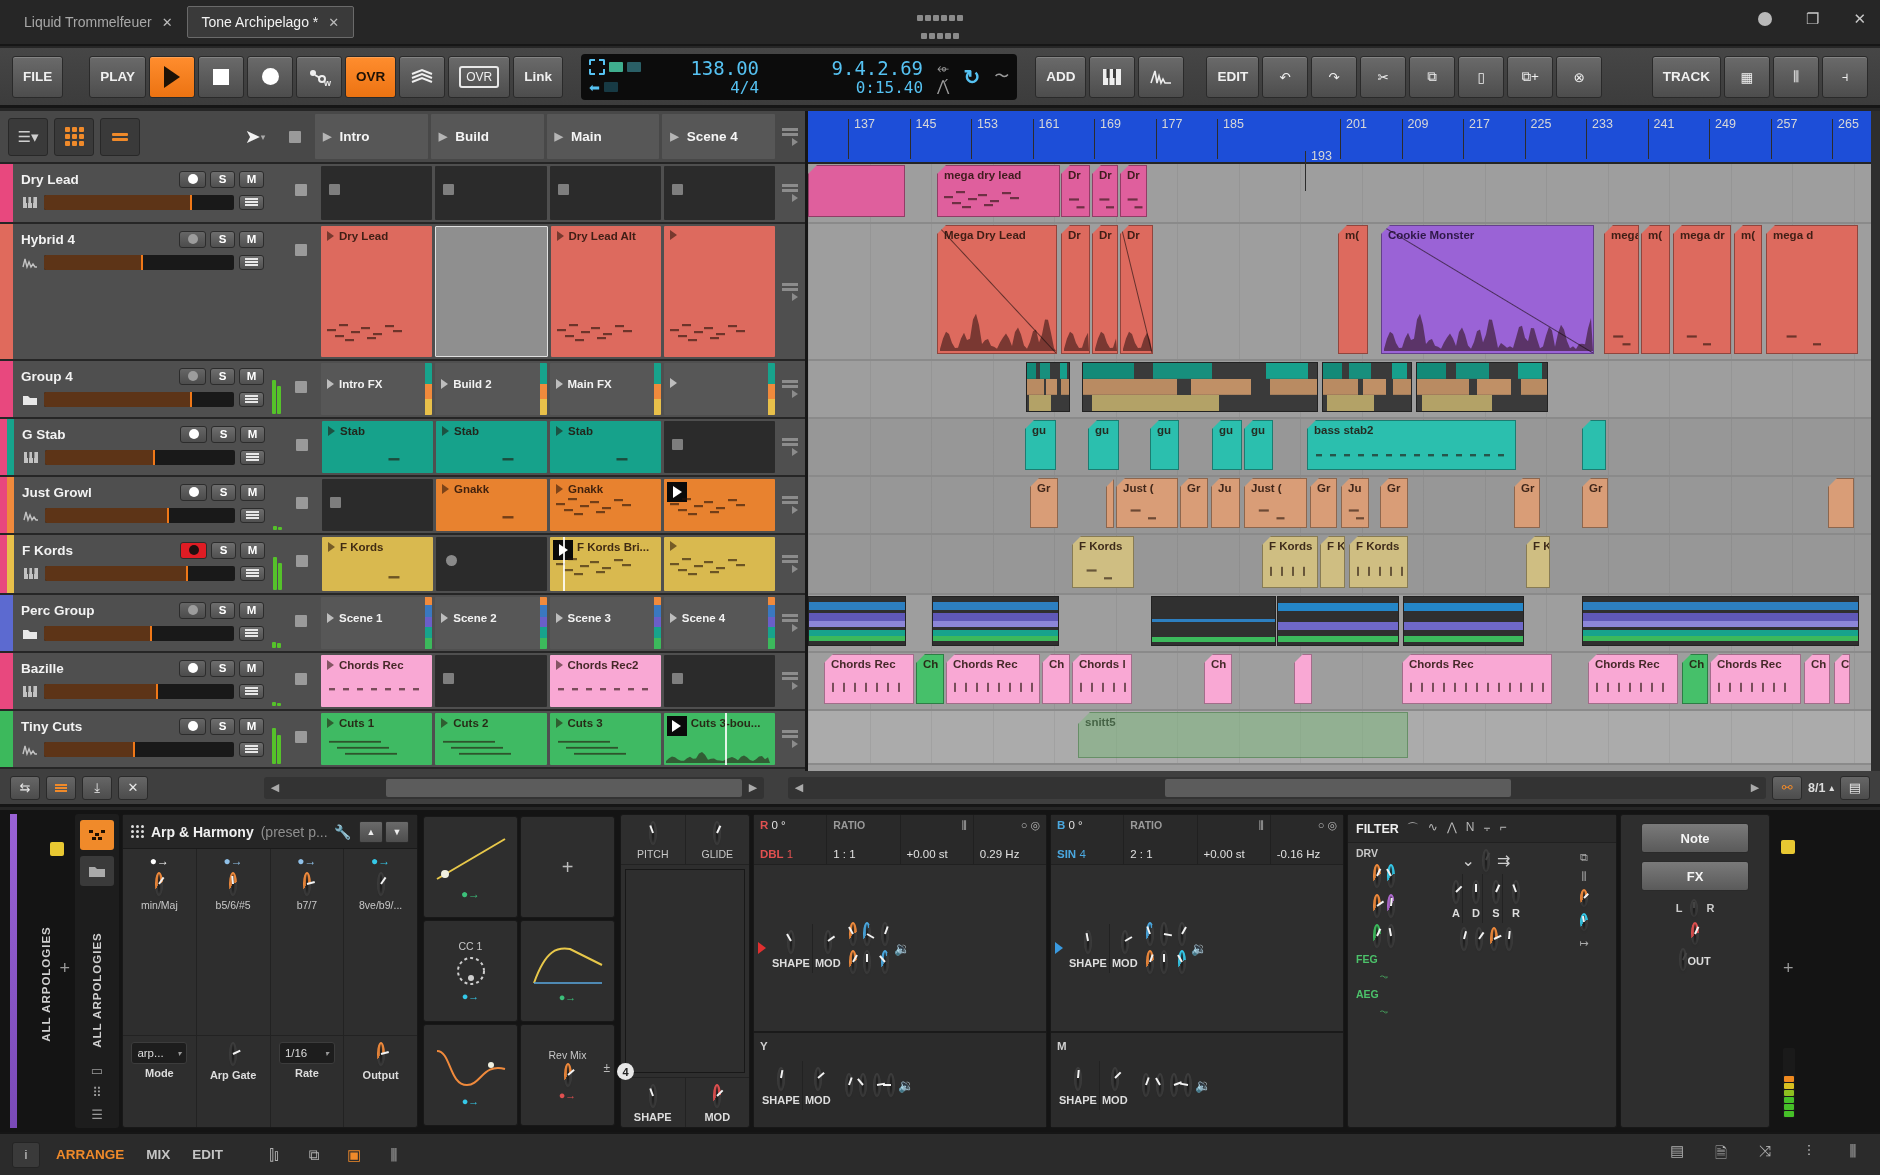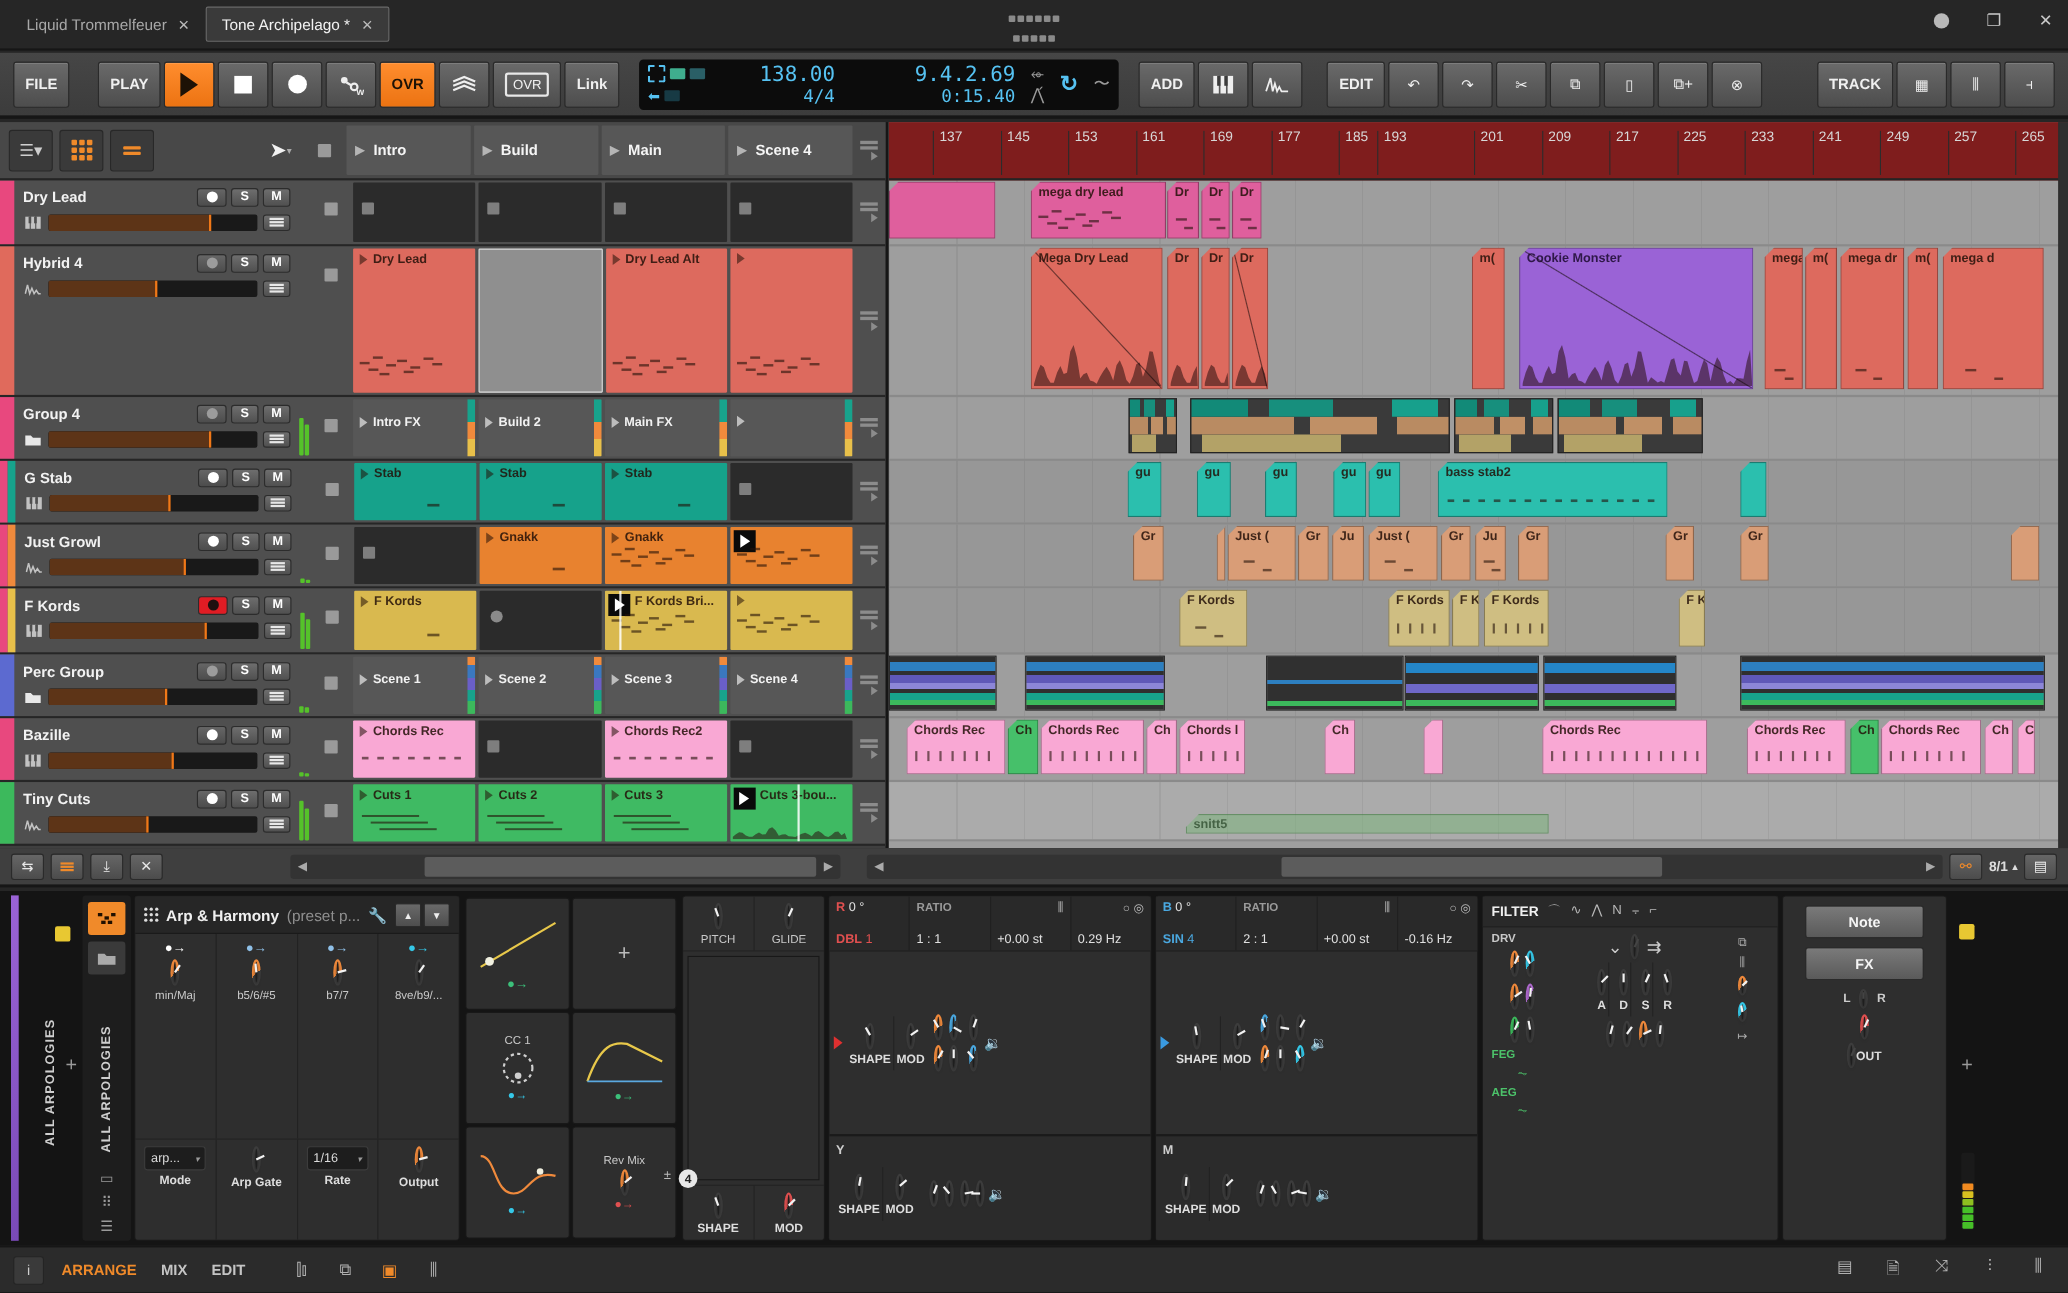--- a/index.html
+++ b/index.html
@@ -101,21 +101,21 @@
 
   
   .c-salmon{background:#dd6a5e}.c-pink{background:#df5f9d}.c-pinkc{background:#f9a8d4}
   .c-teal{background:#16a28b}.c-tealc{background:#2bbfae}.c-orange{background:#e8822f}
   .c-khaki{background:#d9b94f}.c-khaki2{background:#cfbe82}.c-green{background:#3fba63}
   .c-greenc{background:#46c06a}.c-purple{background:#9a63d6}.c-tan{background:#d99d77}
   .c-ghostgreen{background:rgba(125,180,125,.55)}
 
   
   .arranger{flex:1;position:relative;background:#9e9e9e;overflow:hidden}
-  .ruler{height:53px;background:#7f1d1d;border-bottom:2px solid #242424;position:relative}
+  .ruler{height:53px;background:#1d4ed8;border-bottom:2px solid #242424;position:relative}
   .tick{position:absolute;top:6px;font-size:12.5px;color:#d8d8d8}
   .tick::before{content:"";position:absolute;left:-6px;top:2px;width:1px;height:40px;background:#2c2c2c}
   .lanes{position:relative}
   .lane{position:relative;border-bottom:2px solid #8a8a8a;background:repeating-linear-gradient(90deg,rgba(0,0,0,.06) 0 1px,transparent 1px 61.5px)}
   .lane.shade{background-color:#979797}
   .lane.light{background-color:#ababab}
   .aclip{position:absolute;top:1px;bottom:5px;clip-path:polygon(0 9px,9px 0,100% 0,100% 100%,0 100%);border:1px solid rgba(0,0,0,.35);overflow:hidden}
   .aclip .cliplabel{padding:3px 6px}
   .aclip.fade::after{content:"";position:absolute;inset:0;background:linear-gradient(to top right,transparent calc(50% - 1px),rgba(20,10,10,.6) 50%,transparent calc(50% + 1px))}
   .c-mosaic{background:#3a3a3a;clip-path:none;border:1px solid #222;background-image:
@@ -1197,21 +1197,21 @@
 
     <div class="arranger">
       <div class="ruler" id="ruler">
           <span class="tick" style="left: 46px;">137</span>
           <span class="tick" style="left: 107.5px;">145</span>
           <span class="tick" style="left: 169px;">153</span>
           <span class="tick" style="left: 230.5px;">161</span>
           <span class="tick" style="left: 292px;">169</span>
           <span class="tick" style="left: 353.5px;">177</span>
           <span class="tick" style="left: 415px;">185</span>
-          <span class="tick" style="left: 450px;">193</span>
+          <span class="tick" style="left: 503px; margin-top: 32px;">193</span>
           <span class="tick" style="left: 538px;">201</span>
           <span class="tick" style="left: 599.5px;">209</span>
           <span class="tick" style="left: 661px;">217</span>
           <span class="tick" style="left: 722.5px;">225</span>
           <span class="tick" style="left: 784px;">233</span>
           <span class="tick" style="left: 845.5px;">241</span>
           <span class="tick" style="left: 907px;">249</span>
           <span class="tick" style="left: 968.5px;">257</span>
           <span class="tick" style="left: 1030px;">265</span>
         </div>
@@ -1636,21 +1636,21 @@
                 <span>Ch</span>
               </div>
             </div>
             <div class="aclip c-pinkc" style="left: 1026px; width: 16px;">
               <div class="cliplabel">
                 <span>C</span>
               </div>
             </div>
           </div>
           <div class="lane light" style="height: 54px;">
-            <div class="aclip c-ghostgreen" style="left: 270px; width: 330px; margin-top: 28px;">
+            <div class="aclip c-ghostgreen" style="left: 270px; width: 330px;">
               <div class="cliplabel">
                 <span>snitt5</span>
               </div>
             </div>
           </div>
         </div>
       <div class="arr-rail"></div>
     </div>
   </div>
 

